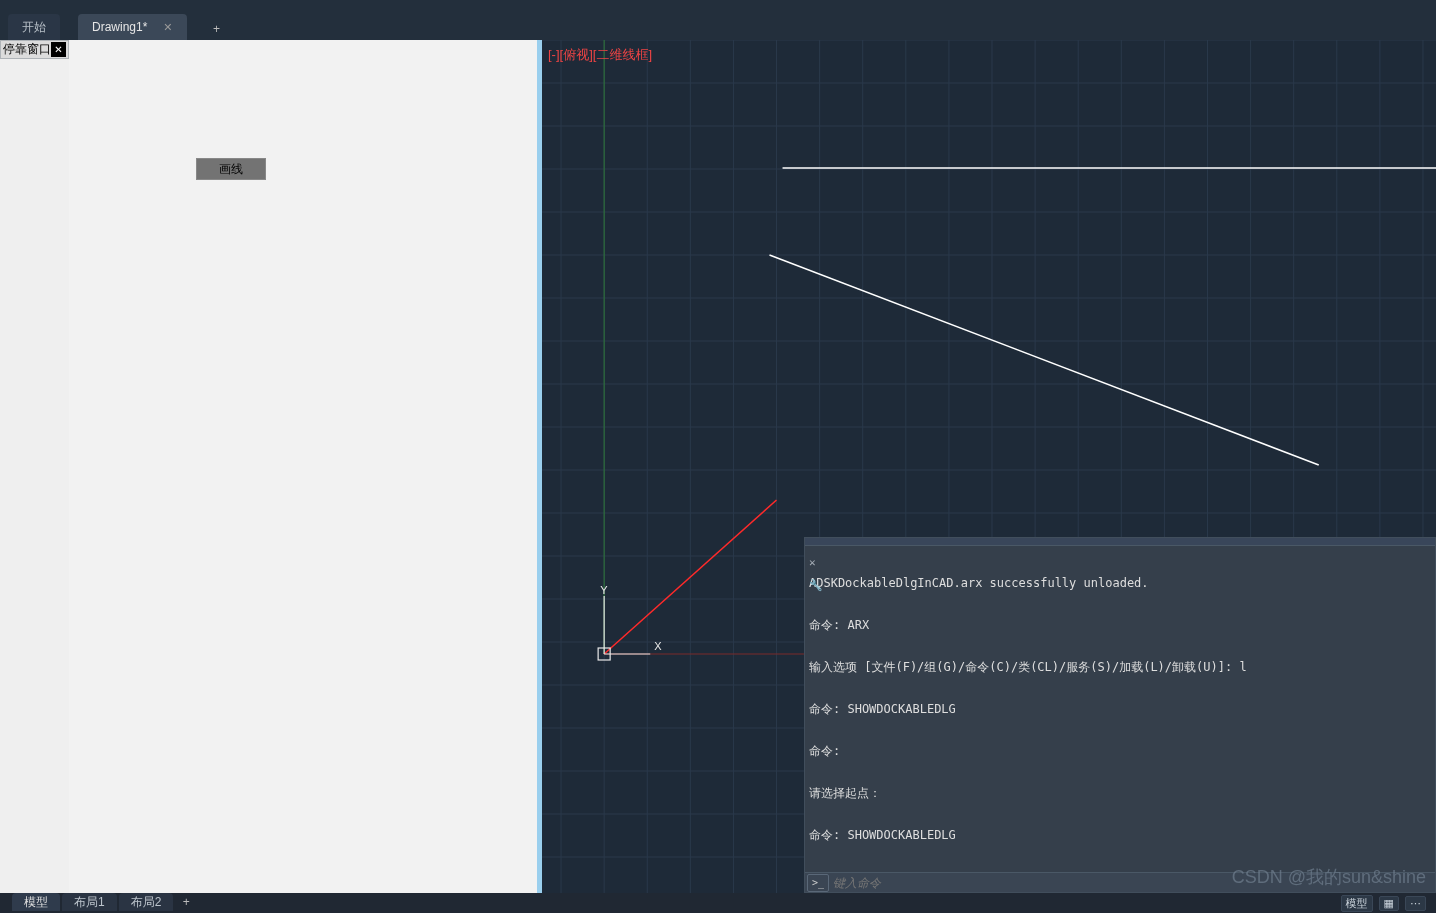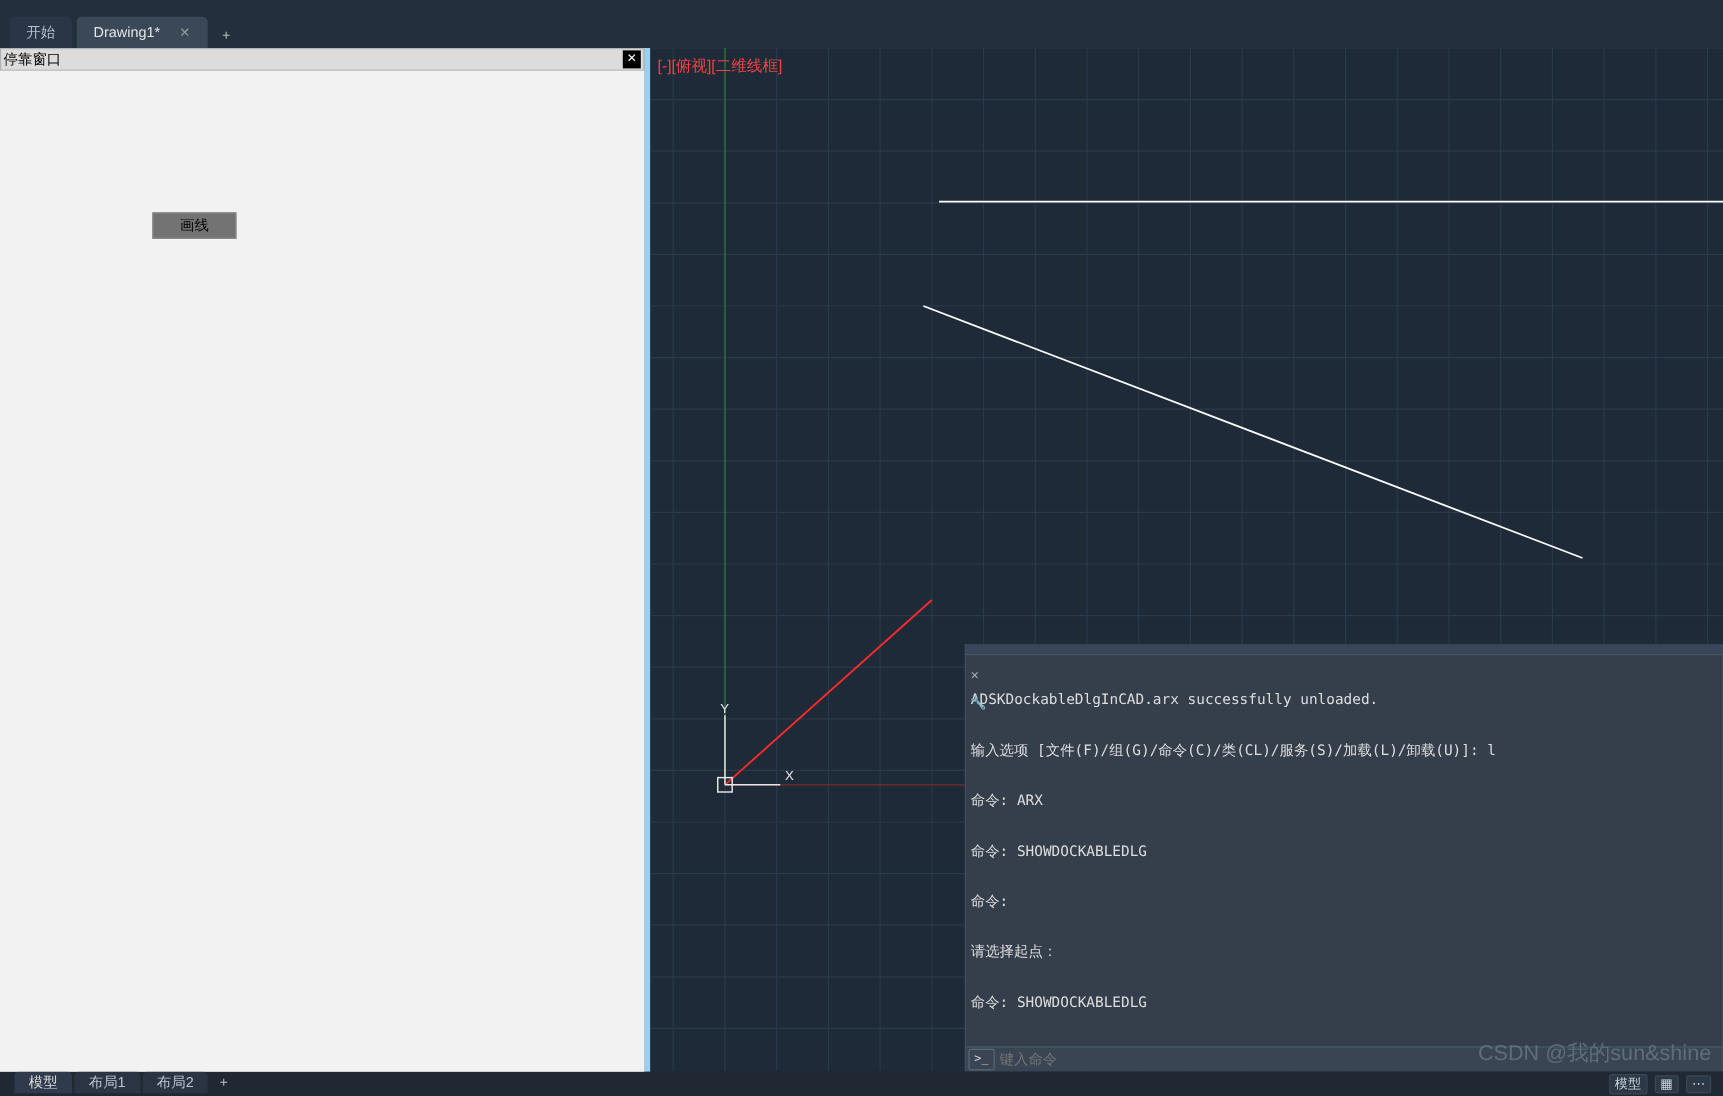--- a/index.html
+++ b/index.html
@@ -12,21 +12,21 @@
     font-size: 12px;
     color: #d0d0d0;
   }
   
   .top-tabs {
     display: flex;
     align-items: flex-end;
     height: 40px;
     padding: 7px 0 0 8px;
     background: #232f3c;
-    gap: 2px;
+    gap: 16px;
   }
   .tab {
     display: flex;
     align-items: center;
     height: 26px;
     padding: 0 14px;
     color: #b8c0c8;
     background: #2a3646;
     border-radius: 4px 4px 0 0;
     margin-right: 2px;
@@ -51,21 +51,21 @@
   .main {
     display: flex;
     height: calc(100% - 40px - 20px);
     background: #1e2a38;
   }
 
   
   .dock-panel {
     width: 537px;
     display:flex;
-    flex-direction:column;
+    flex-direction:row;
     background:#efefef;
     justify-content:space-between;
   }
   .dock-titlebar {
     height: 19px;
     background:#dcdcdc;
     border:1px solid #aeb3b7;
     display:flex;
     align-items:center;
     padding:0 2px;
@@ -163,20 +163,21 @@
     margin-right:4px;
     margin-left:2px;
     border-radius:2px;
     border:1px solid #5a6878;
   }
   .cmd-input {
     flex:1;
     background:transparent;
     border:none;
     color:#aaa;
+    font-style:italic;
     font-size:12px;
     font-family:inherit;
     outline:none;
   }
   .cmd-side-icons {
     position:absolute;
     top:18px; left:4px;
     display:flex; flex-direction:column; gap:10px;
     color:#a6adb6;
     font-size:11px;
@@ -334,22 +335,22 @@
     </svg>
 
     <div class="cmd-panel">
       <div class="cmd-handle"></div>
       <div class="cmd-side-icons">
         <span>✕</span>
         <span>🔧</span>
       </div>
       <div class="cmd-log">
         <div>ADSKDockableDlgInCAD.arx successfully unloaded.</div>
+        <div>命令: ARX</div>
         <div>输入选项 [文件(F)/组(G)/命令(C)/类(CL)/服务(S)/加载(L)/卸载(U)]: l</div>
-        <div>命令: ARX</div>
         <div>命令: SHOWDOCKABLEDLG</div>
         <div>命令:</div>
         <div>请选择起点：</div>
         <div>命令: SHOWDOCKABLEDLG</div>
       </div>
       <div class="cmd-input-row">
         <div class="cmd-prompt-icon">&gt;_</div>
         <input class="cmd-input" placeholder="键入命令" style="">
       </div>
     </div>

